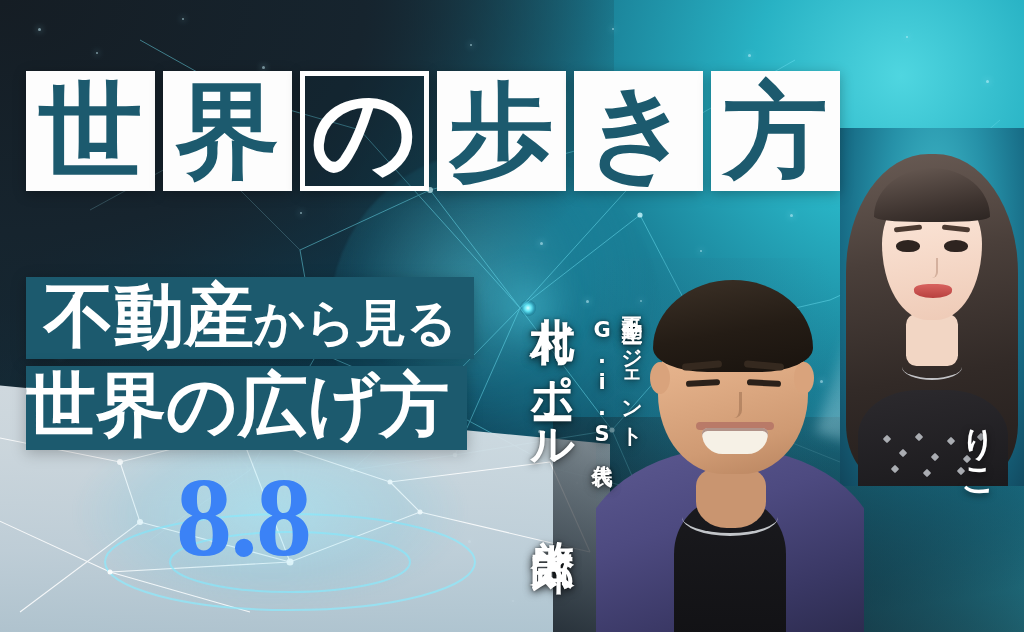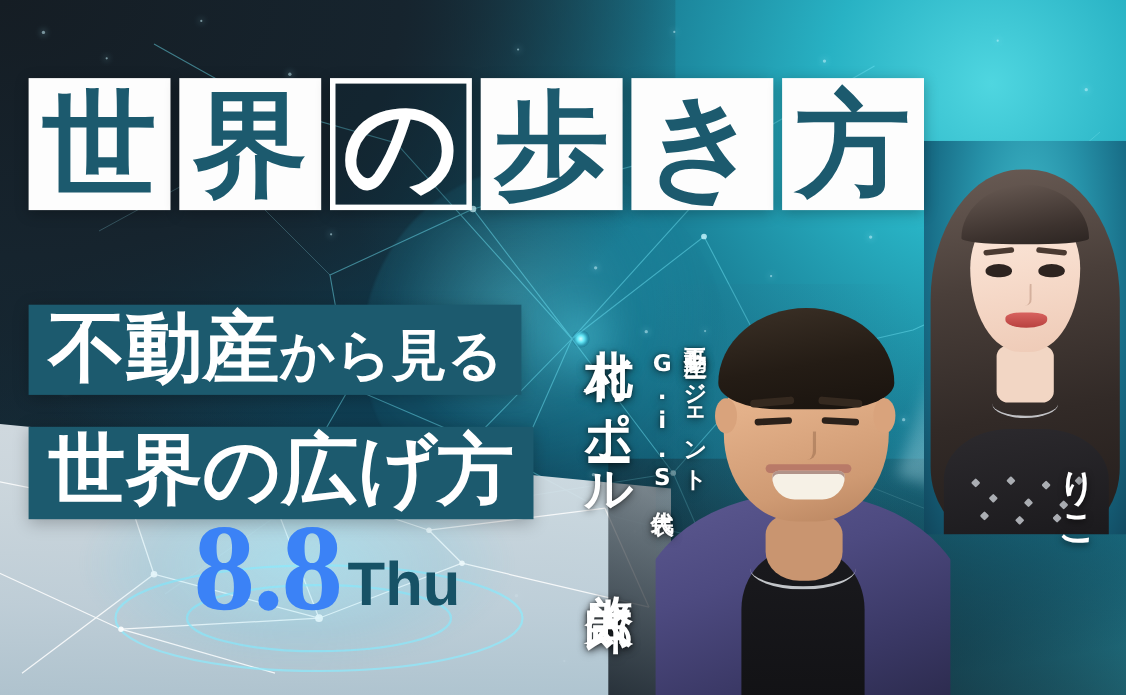--- a/index.html
+++ b/index.html
@@ -126,21 +126,21 @@
   }
 
   
   .teal-band{
     position:absolute; z-index:12;
     background:#1c5a6e;
     display:flex; align-items:baseline;
     box-shadow:0 3px 14px rgba(0,0,0,.25);
   }
   .teal-band.b1{ left:26px; top:277px; padding:4px 16px 8px 18px; }
-  .teal-band.b2{ left:26px; top:366px; padding:4px 18px 10px 18px;margin-top:22px; }
+  .teal-band.b2{ left:26px; top:366px; padding:4px 18px 10px 0; }
   .tb-big{
     font-family:"DejaVu Sans", sans-serif; font-weight:700;
     color:#ffffff; font-size:70px; line-height:1; letter-spacing:0px;
   }
   .tb-small{
     font-family:"DejaVu Sans", sans-serif; font-weight:700;
     color:#ffffff; font-size:50px; line-height:1; letter-spacing:0px;
   }
 
   
@@ -475,21 +475,20 @@
     <span class="tb-small">から見る</span>
   </div>
   <div class="teal-band b2">
     <span class="tb-big">世界の広げ方</span>
   </div>
 
 
   <div class="date-block">
     <div class="date-line1">
       <span class="date-num">8.8</span>
-      <span class="date-dow">Thu</span>
     </div>
   </div>
 
   <div class="vtext v-role">不動産エージェント</div>
   <div class="vtext v-company">G.i.S代表</div>
   <div class="vtext v-name">北村 ポール 啓太郎</div>
 
   <div class="riko-name">りこ</div>
 
 </div>

